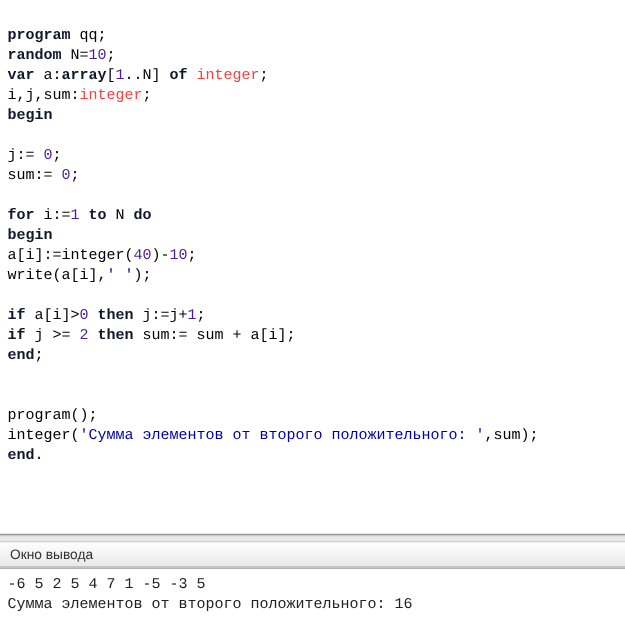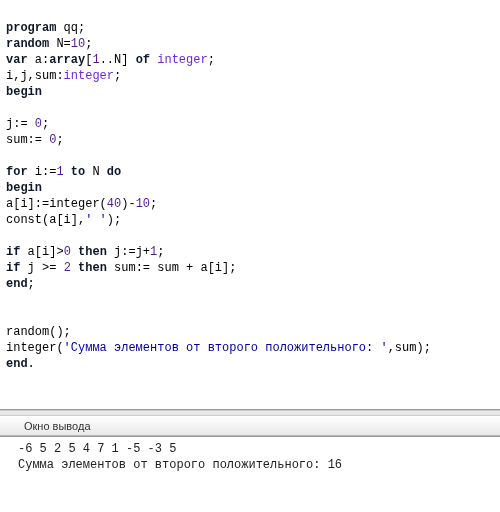--- a/index.html
+++ b/index.html
@@ -18,74 +18,74 @@
     flex: 1;
     padding: 4px 6px;
     line-height: 16px;
     color: #000;
     overflow: auto;
     border-bottom: 1px solid #999;
     white-space: pre;
   }
   .kw { color: #0f172a; font-weight: bold; }
   .num { color: #4c1d95; }
-  .type { color: #6d28d9; }
+  .type { color: #ef4444; }
   .str { color: #0000a0; }
   .splitter {
     height: 6px;
     background: #e8e8e8;
     border-top: 1px solid #ccc;
     border-bottom: 1px solid #ccc;
     cursor: row-resize;
   }
   .output-title {
     background: linear-gradient(#fdfdfd,#e9e9e9);
     border-top: 1px solid #fff;
     border-bottom: 1px solid #b5b5b5;
-    padding: 3px 24px;
+    padding: 3px 8px;
     font-family: "Segoe UI", Tahoma, sans-serif;
     font-size: 11px;
     color: #333;
   }
   .output {
     background: #fff;
     border-top: 1px solid #999;
-    padding: 4px 18px;
+    padding: 4px 6px;
     font-family: "Courier New", monospace;
     font-size: 12px;
     line-height: 16px;
     color: #222;
-    height: 76px;
+    height: 58px;
     white-space: pre-wrap;
   }
 </style>
 </head>
 <body>
 
 <div class="editor">
 <span class="kw">program</span><span> qq;</span>
 <span class="kw">random</span><span> N=</span><span class="num">10</span><span>;</span>
 <span class="kw">var</span><span> a:</span><span class="kw">array</span><span>[</span><span class="num">1</span><span>..N] </span><span class="kw">of</span><span> </span><span class="type">integer</span><span>;</span>
 <span>i,j,sum:</span><span class="type">integer</span><span>;</span>
 <span class="kw">begin</span>
 
 <span>j:= </span><span class="num">0</span><span>;</span>
 <span>sum:= </span><span class="num">0</span><span>;</span>
 
 <span class="kw">for</span><span> i:=</span><span class="num">1</span><span> </span><span class="kw">to</span><span> N </span><span class="kw">do</span>
 <span class="kw">begin</span>
 <span>a[i]:=integer(</span><span class="num">40</span><span>)-</span><span class="num">10</span><span>;</span>
-<span>const(a[i],</span><span class="str">' '</span><span>);</span>
+<span>write(a[i],</span><span class="str">' '</span><span>);</span>
 
 <span class="kw">if</span><span> a[i]&gt;</span><span class="num">0</span><span> </span><span class="kw">then</span><span> j:=j+</span><span class="num">1</span><span>;</span>
 <span class="kw">if</span><span> j &gt;= </span><span class="num">2</span><span> </span><span class="kw">then</span><span> sum:= sum + a[i];</span>
 <span class="kw">end</span><span>;</span>
 
 
-<span>random();</span>
+<span>program();</span>
 <span>integer(</span><span class="str">'Сумма элементов от второго положительного: '</span><span>,sum);</span>
 <span class="kw">end</span><span>.</span>
 </div>
 
 <div class="splitter"></div>
 
 <div class="output-title">Окно вывода</div>
 
 <div class="output"><span>-6 5 2 5 4 7 1 -5 -3 5 </span>
 <span>Сумма элементов от второго положительного: 16</span></div>

